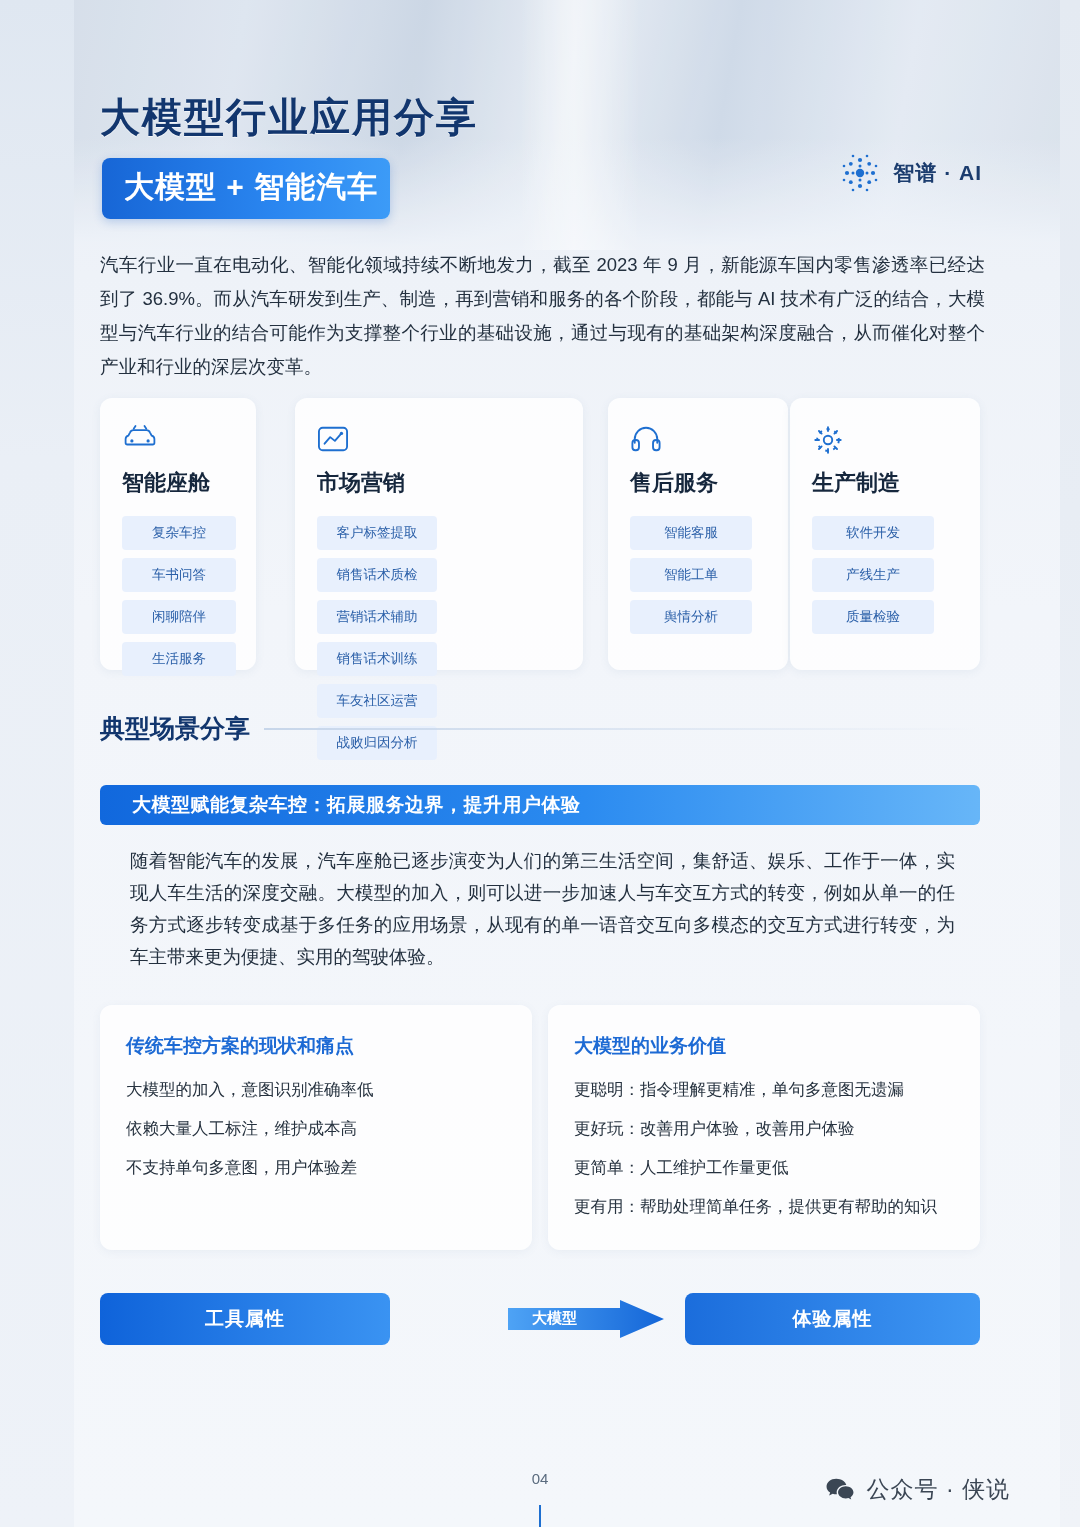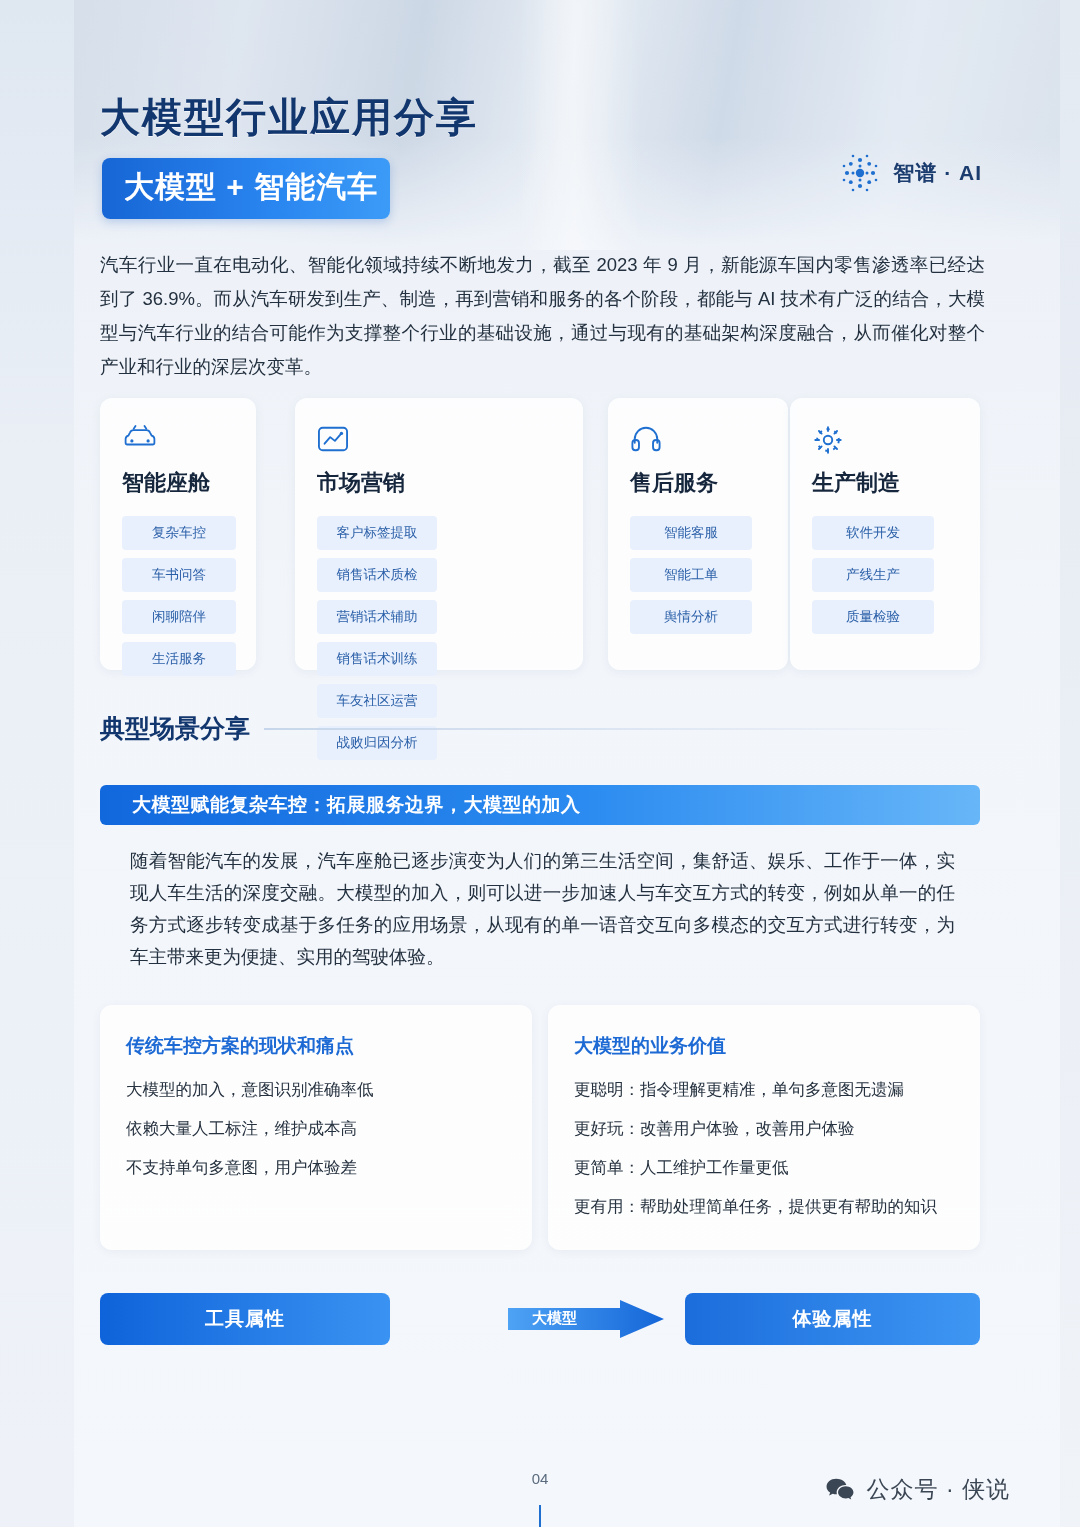--- a/index.html
+++ b/index.html
@@ -270,21 +270,21 @@
           <span class="tag">质量检验</span>
         </div>
       </div>
     </div>
 
     <div class="section-head">
       <span class="txt">典型场景分享</span>
       <span class="rule"></span>
     </div>
 
-    <div class="banner">大模型赋能复杂车控：拓展服务边界，大模型的加入</div>
+    <div class="banner">大模型赋能复杂车控：拓展服务边界，提升用户体验</div>
 
     <div class="body-para">随着智能汽车的发展，汽车座舱已逐步演变为人们的第三生活空间，集舒适、娱乐、工作于一体，实现人车生活的深度交融。大模型的加入，则可以进一步加速人与车交互方式的转变，例如从单一的任务方式逐步转变成基于多任务的应用场景，从现有的单一语音交互向多模态的交互方式进行转变，为车主带来更为便捷、实用的驾驶体验。</div>
 
     <div class="cmp left">
       <h3>传统车控方案的现状和痛点</h3>
       <p>大模型的加入，意图识别准确率低</p>
       <p>依赖大量人工标注，维护成本高</p>
       <p>不支持单句多意图，用户体验差</p>
     </div>
 

